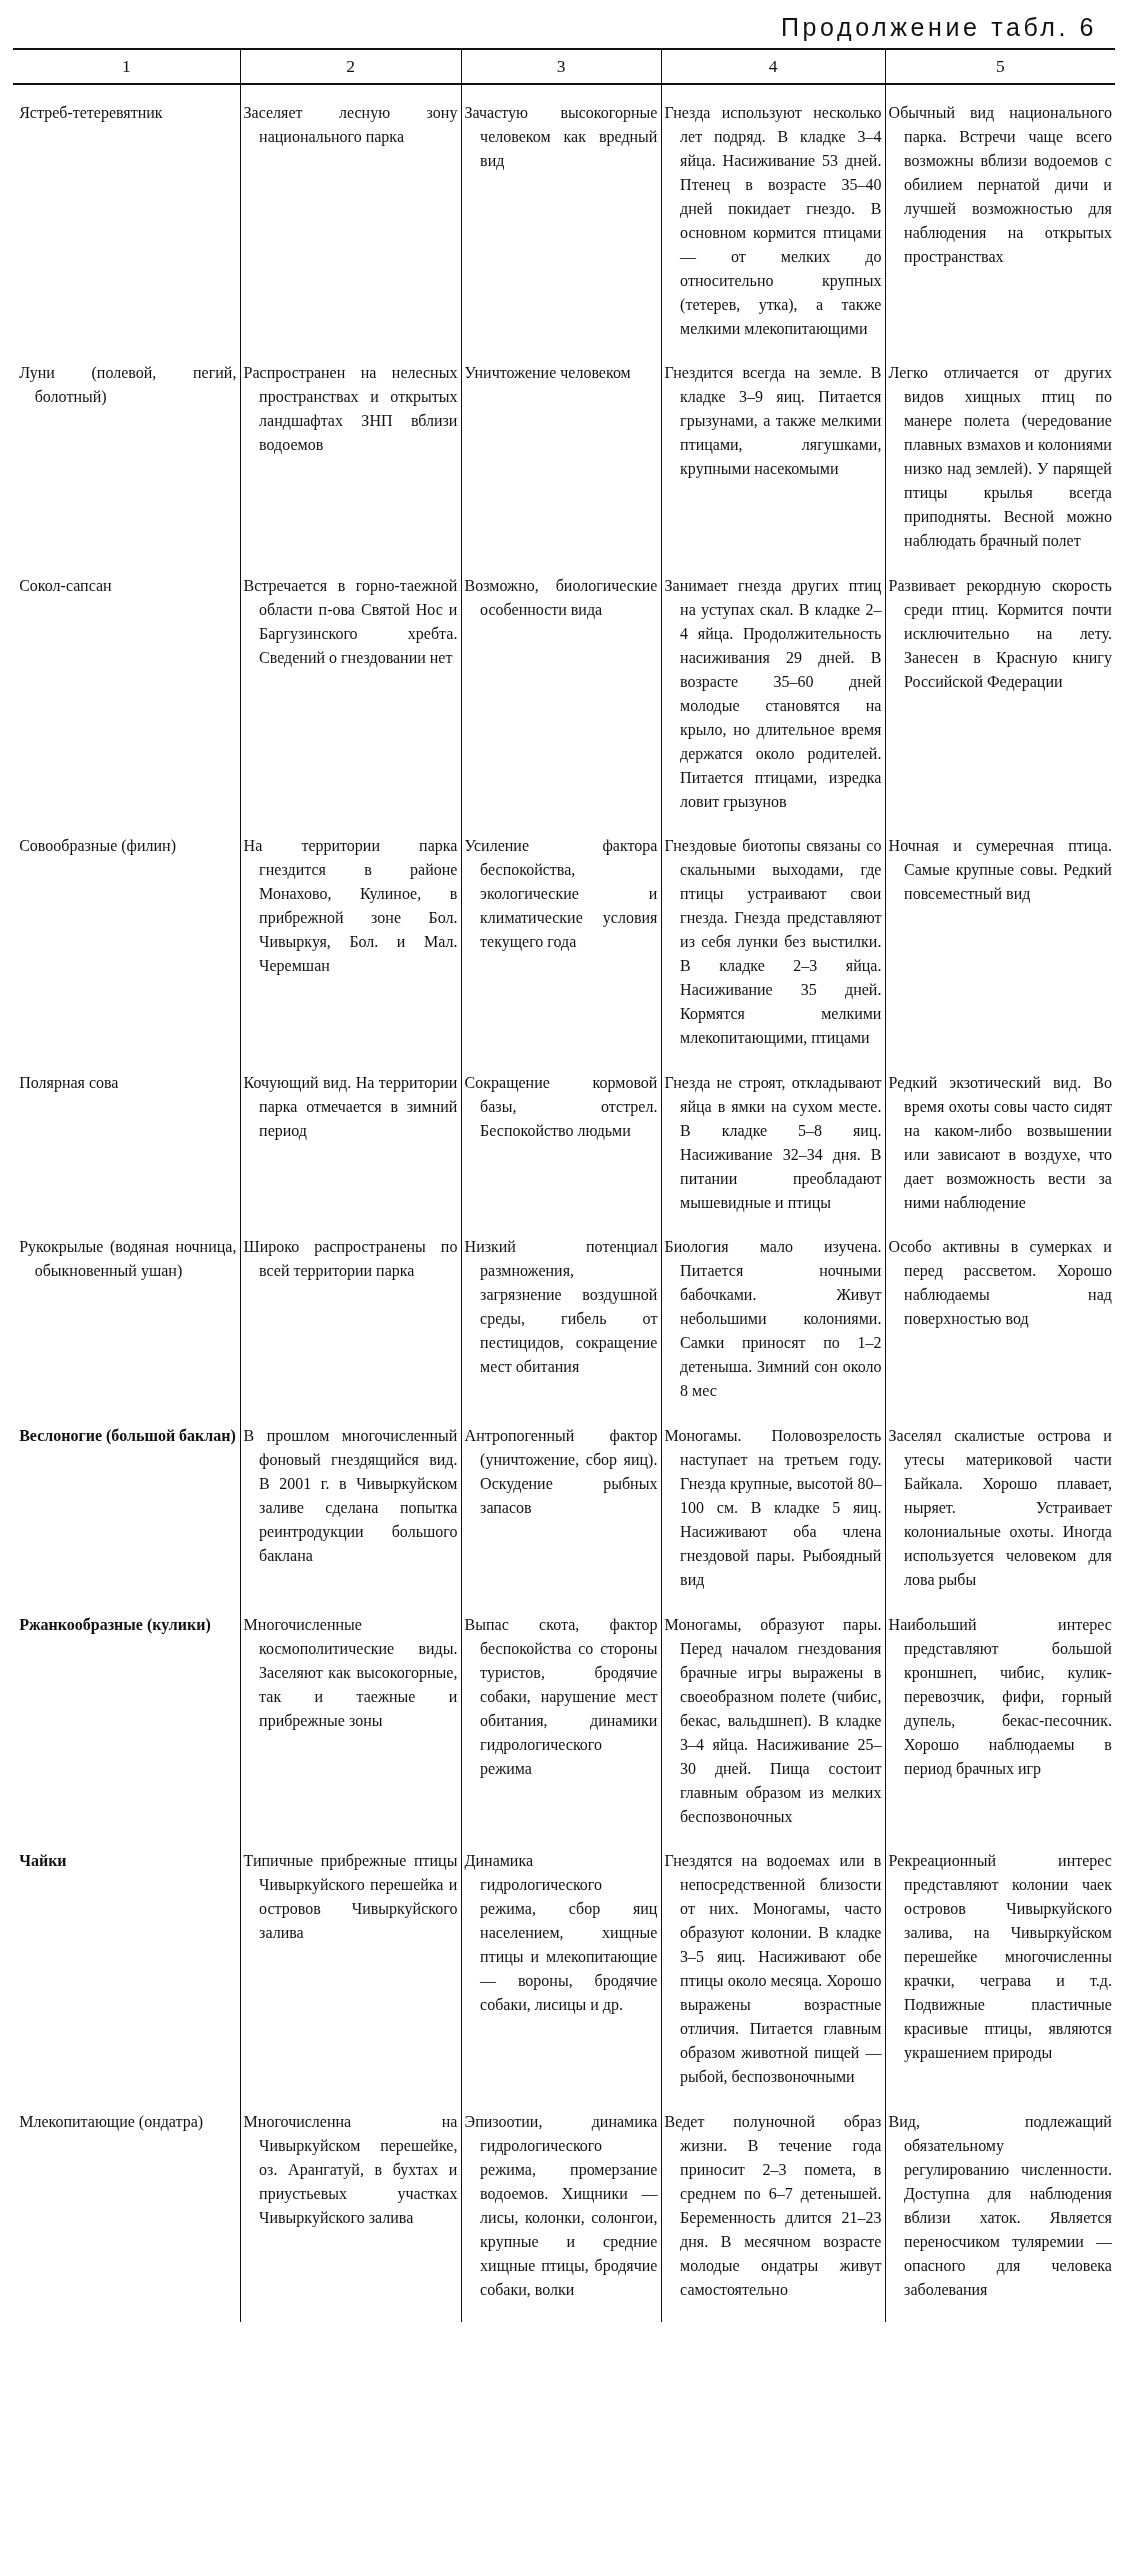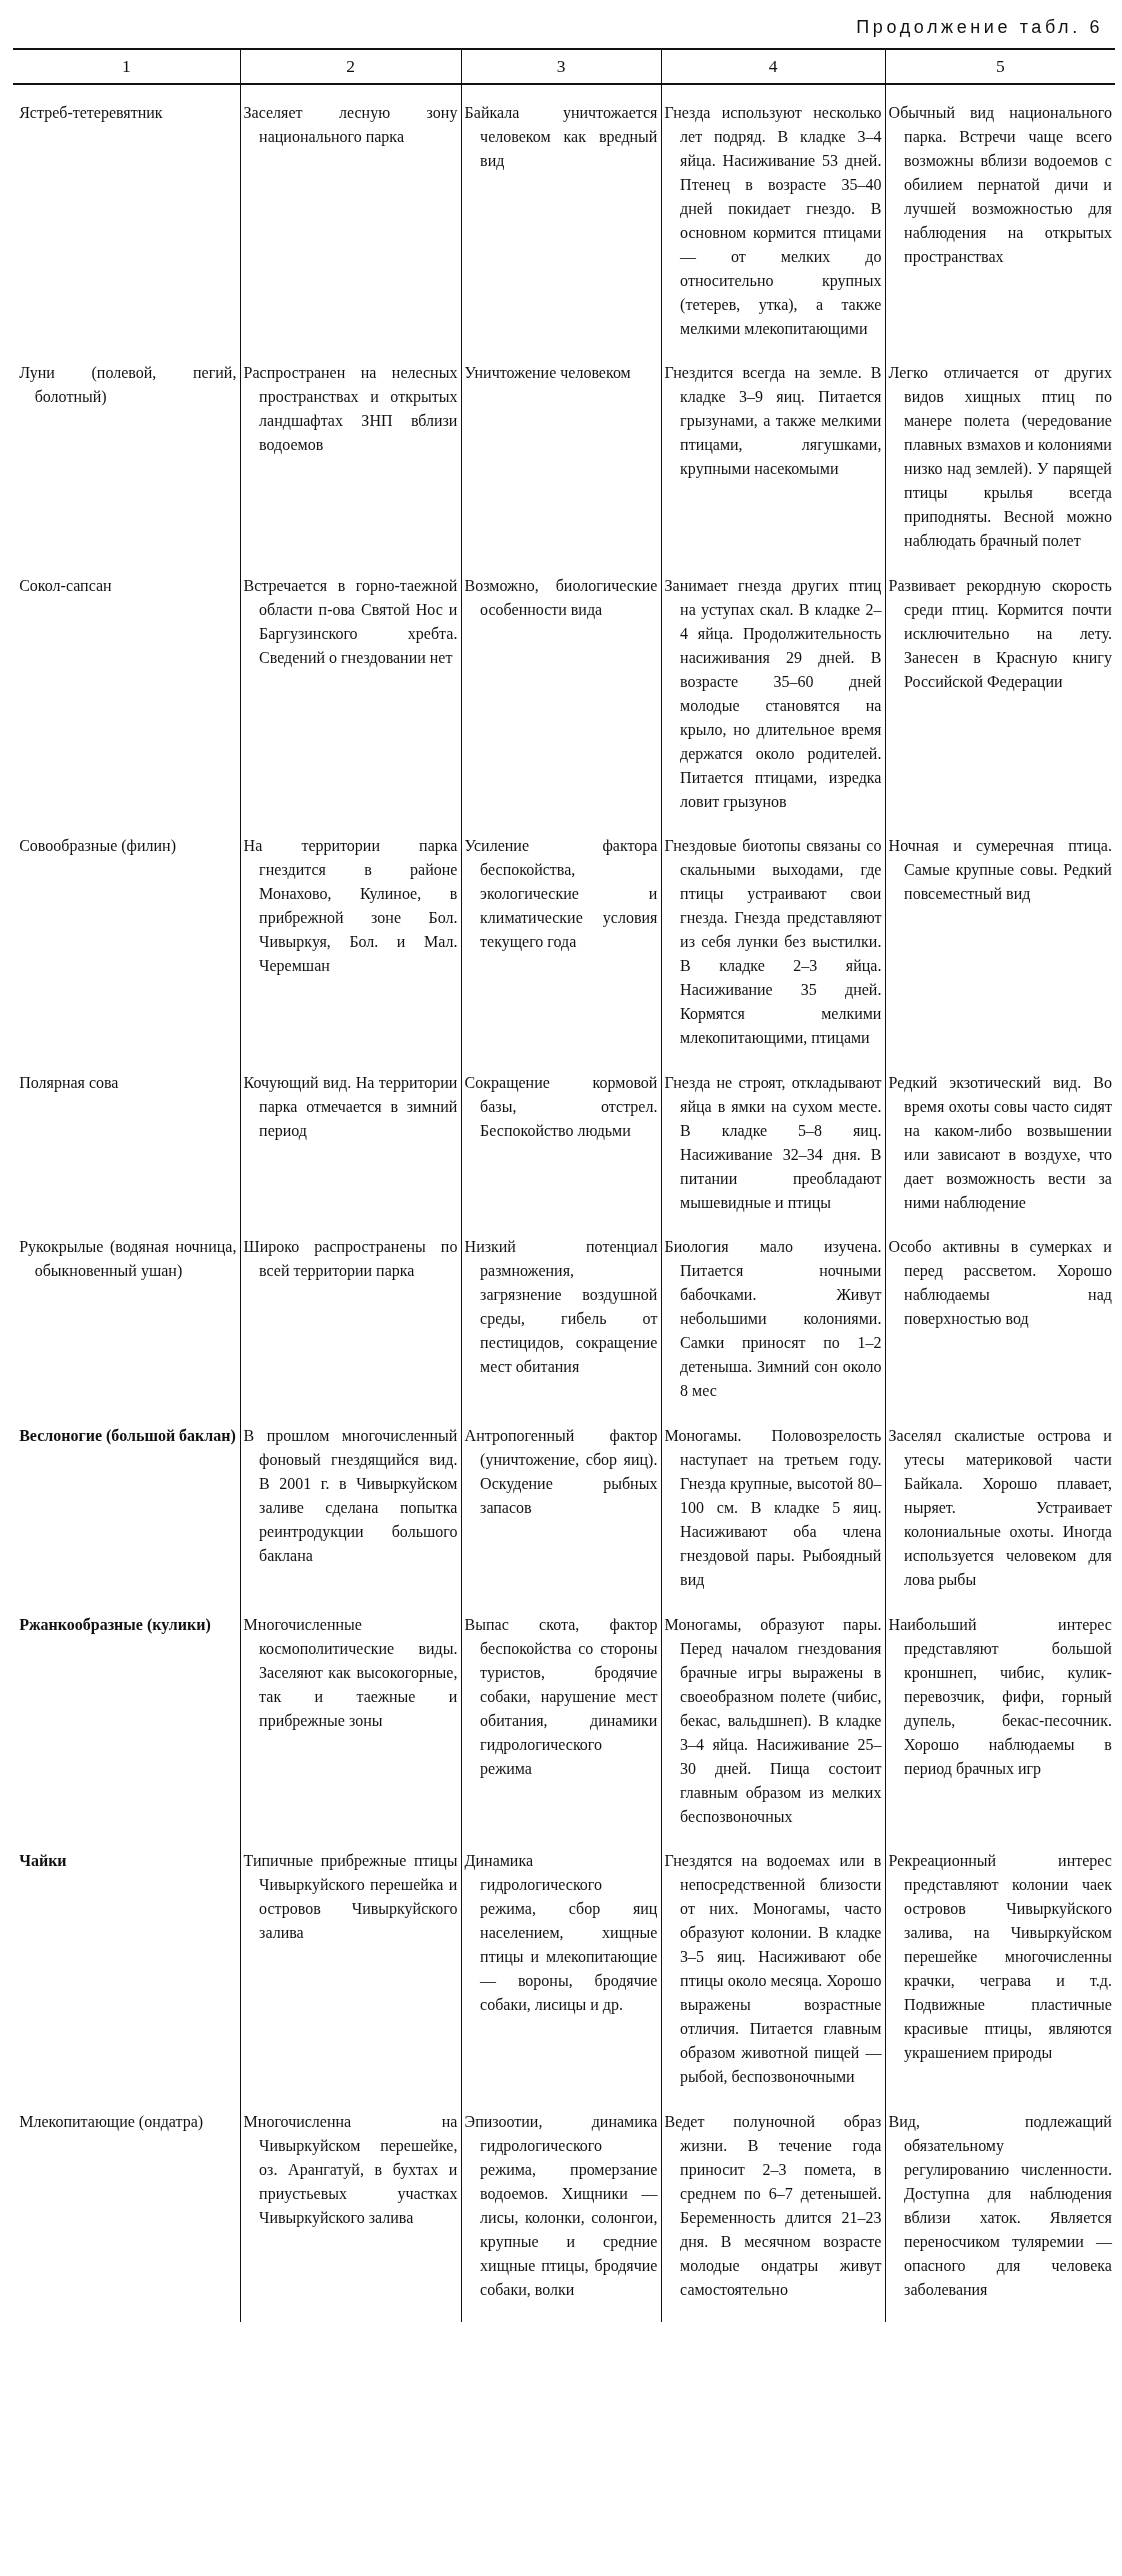--- a/index.html
+++ b/index.html
@@ -6,24 +6,24 @@
   body {
     width: 1123px;
     height: 2883px;
     position: relative;
     overflow: hidden;
     color: #111111;
     font-family: "Liberation Serif", "DejaVu Serif", serif;
   }
   .caption {
     position: absolute;
-    right: 20px;
+    right: 26px;
     top: 15.5px;
     font-family: "Liberation Sans", "DejaVu Sans", sans-serif;
-    font-size: 18px;
+    font-size: 25px;
     letter-spacing: 3.6px;
     line-height: 23px;
   }
   table.fauna {
     position: absolute;
     left: 13px;
     top: 48px;
     width: 1101px;
     border-collapse: collapse;
     table-layout: fixed;
@@ -86,21 +86,21 @@
   </thead>
   <tbody id="tbody-land">
       <tr>
         <td class="first-row">
           <span class="cell-text">Ястреб-тетеревятник</span>
         </td>
         <td class="first-row">
           <span class="cell-text">Заселяет лесную зону национального парка</span>
         </td>
         <td class="first-row">
-          <span class="cell-text">Байкала уничтожается человеком как вредный вид</span>
+          <span class="cell-text">Зачастую высокогорные человеком как вредный вид</span>
         </td>
         <td class="first-row">
           <span class="cell-text">Гнезда используют несколько лет подряд. В кладке 3–4 яйца. Насиживание 53 дней. Птенец в возрасте 35–40 дней покидает гнездо. В основном кормится птицами — от мелких до относительно крупных (тетерев, утка), а также мелкими млекопитающими</span>
         </td>
         <td class="first-row">
           <span class="cell-text">Обычный вид национального парка. Встречи чаще всего возможны вблизи водоемов с обилием пернатой дичи и лучшей возможностью для наблюдения на открытых пространствах</span>
         </td>
       </tr>
       <tr>
         <td>

